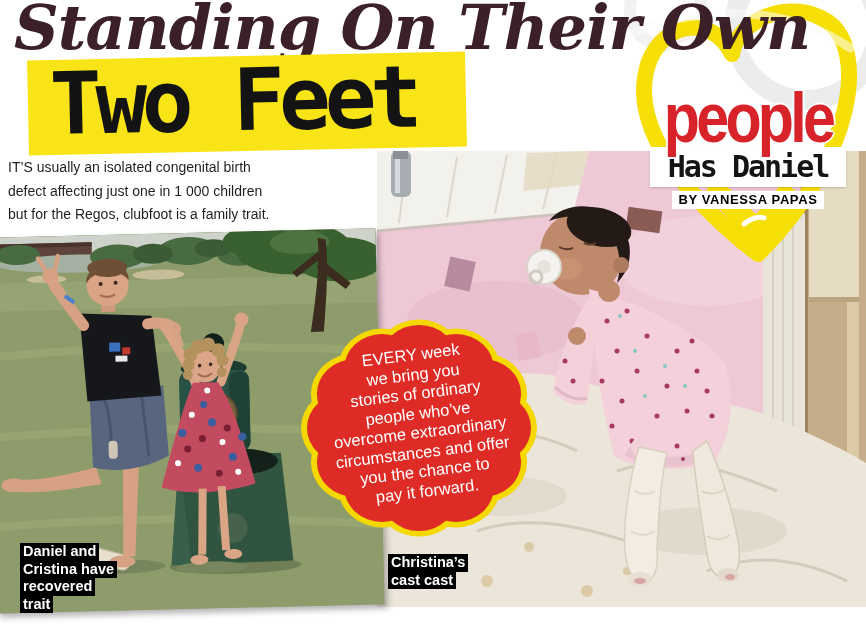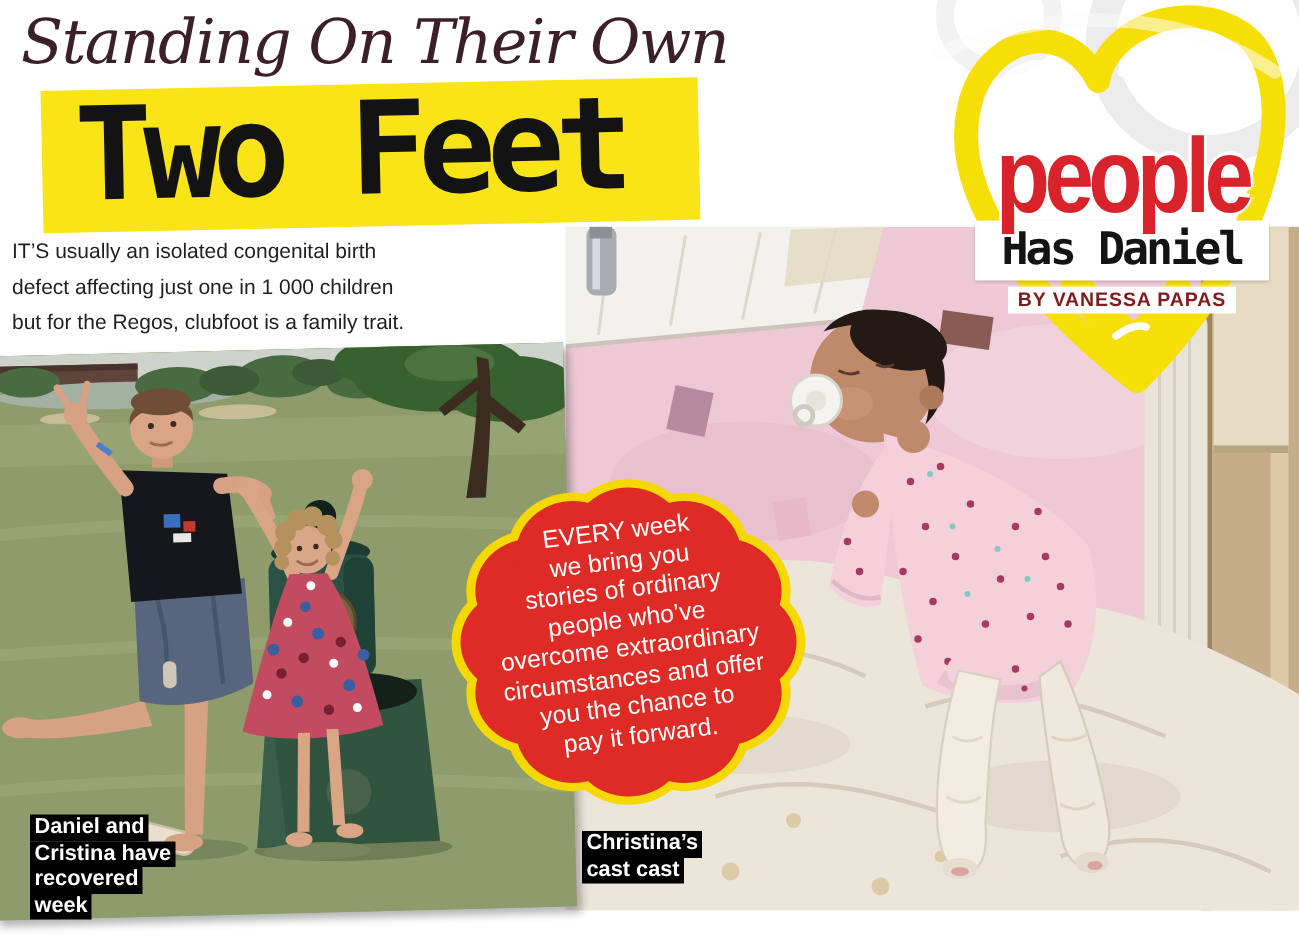--- a/index.html
+++ b/index.html
@@ -37,28 +37,28 @@
   }
   .brand-tagline {
     margin:3px auto 0; width:196px; background:#ffffff;
     font-family:"DejaVu Sans Mono", monospace; font-weight:700;
     font-size:30px; line-height:40px; letter-spacing:-2px; color:#141414;
     box-shadow:0 1px 2px rgba(0,0,0,0.18);
   }
   .brand-byline {
     display:inline-block; margin-top:4px; background:#ffffff;
     padding:1px 7px 2px; font-weight:700; font-size:13px;
-    letter-spacing:0.6px; color:#7f1d1d;
+    letter-spacing:0.6px; color:#000000;
   }
 
   
   .kicker {
     position:absolute; left:14px; top:1px; z-index:5;
-    font-family:"DejaVu Serif", serif; font-style:italic; font-weight:400;
-    font-size:41px; line-height:54px; color:#3b2127; white-space:nowrap;
+    font-family:"DejaVu Serif", serif; font-style:italic; font-weight:700;
+    font-size:62px; line-height:54px; color:#3b2127; white-space:nowrap;
     letter-spacing:-1px;
   }
   .title-box {
     position:absolute; left:28px; top:56px; width:438px; height:95px; z-index:5;
     background:#f8e417; transform:rotate(-1.2deg);
   }
   .title-box span {
     position:absolute; left:22px; top:-6px; white-space:nowrap;
     font-family:"DejaVu Sans Mono", monospace; font-weight:700;
     font-size:86px; line-height:100px; letter-spacing:-6px; color:#131313;
@@ -403,20 +403,20 @@
       <span>circumstances and offer</span>
       <span>you the chance to</span>
       <span>pay it forward.</span>
     </div>
   </div>
 
   <div class="caption caption-left">
     <span>Daniel and</span>
     <span>Cristina have</span>
     <span>recovered</span>
-    <span>week</span>
+    <span>trait</span>
   </div>
   <div class="caption caption-right">
     <span>Christina’s</span>
     <span>cast cast</span>
   </div>
 
 </div>
 
 </body></html>

